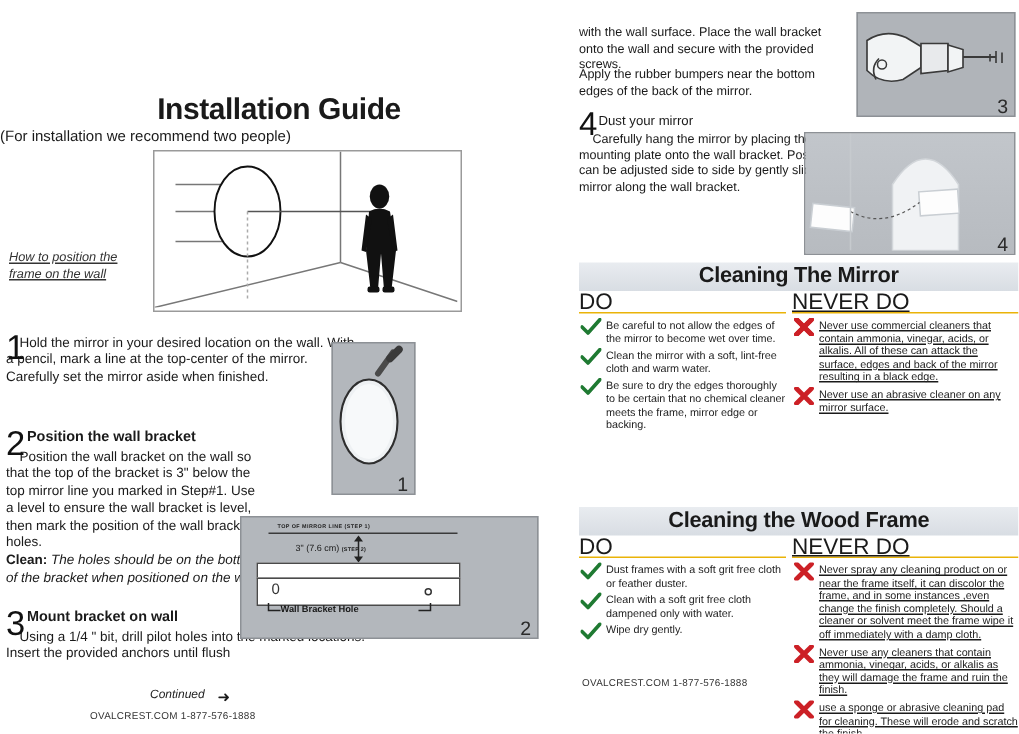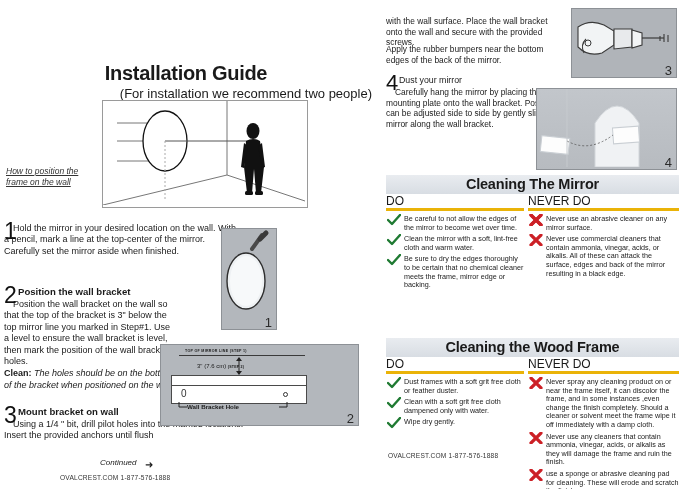--- a/index.html
+++ b/index.html
@@ -17,21 +17,21 @@
   .logo{position:absolute;left:42px;top:6px;width:220px;height:48px;}
   .logo-mark{position:absolute;left:0;top:0;width:46px;height:44px;}
   .logo-word{position:absolute;left:40px;top:6px;font-size:25px;letter-spacing:1.2px;
     font-weight:bold;color:#b5a03a;font-family:"Liberation Sans",sans-serif;}
   .logo-tm{position:absolute;left:196px;top:8px;font-size:7px;color:#b5a03a;}
   .logo-tag{position:absolute;left:56px;top:36px;font-size:5.2px;letter-spacing:1.05px;
     font-weight:bold;color:#8c7a2a;white-space:nowrap;}
 
   .ig-title{position:absolute;left:0;top:62px;width:372px;text-align:center;
     font-size:20px;font-weight:bold;letter-spacing:-0.3px;}
-  .ig-sub{position:absolute;left:0;top:86px;width:372px;text-align:right;font-size:13px;}
+  .ig-sub{position:absolute;left:0;top:86px;width:372px;text-align:left;font-size:10px;}
 
   
   .room{position:absolute;left:102px;top:100px;width:204px;height:106px;
     border:1px solid #9a9a9a;background:#fff;}
   .room svg{display:block;}
   .howto{position:absolute;left:6px;top:166px;width:92px;font-style:italic;
     font-size:8.5px;line-height:11px;color:#333;text-decoration:underline;}
 
   
   .step{position:absolute;width:230px;}
@@ -84,23 +84,23 @@
     background:linear-gradient(180deg,#c2c6cb 0%,#b7bbc0 100%);border:1px solid #8d9196;}
 
   
   .sect{position:absolute;left:0;width:293px;}
   .sect-head{height:19px;background:linear-gradient(180deg,#e9ecf0 0%,#d8dde3 100%);
     text-align:center;}
   .sect-head span{display:block;font-size:14.5px;font-weight:bold;line-height:19px;letter-spacing:-.2px;}
   .cols{position:relative;margin-top:2px;}
   .ccol{position:absolute;top:0;}
   .ccol.left{left:0;width:138px;}
-  .ccol.right{left:142px;width:151px;}
-  .ccol-title{font-size:12px;line-height:11px;padding-bottom:1px;
-    border-bottom:3px solid #eab308;margin-bottom:4px;}
+  .ccol.right{left:142px;width:151px;text-decoration:underline;}
+  .ccol-title{font-size:15px;line-height:11px;padding-bottom:1px;
+    border-bottom:1px solid #eab308;margin-bottom:4px;}
   .item{position:relative;padding-left:18px;margin-bottom:3px;
     font-size:7.2px;line-height:8.6px;color:#222;}
   .mark{position:absolute;left:1px;top:-1px;width:14px;height:12px;}
   .sectA{top:175px;}
   .sectB{top:338px;}
   .foot-right{position:absolute;left:2px;top:452px;font-size:6.6px;letter-spacing:.2px;color:#333;}
 </style>
 </head>
 <body>
 
@@ -255,27 +255,27 @@
           <div class="ccol-title">NEVER DO</div>
           <div class="item">
             <svg class="mark" viewBox="0 0 14 12">
                 <path d="M2 1 L12 11 M12 1 L2 11" stroke="#cc2026" stroke-width="3.2" stroke-linecap="round"></path>
               </svg>
           </div>
           <div class="item">
             <svg class="mark" viewBox="0 0 14 12">
                 <path d="M2 1 L12 11 M12 1 L2 11" stroke="#cc2026" stroke-width="3.2" stroke-linecap="round"></path>
               </svg>
+            <span>Never use commercial cleaners that contain ammonia, vinegar, acids, or alkalis. All of these can attack the surface, edges and back of the mirror resulting in a black edge.</span>
+          </div>
+          <div class="item">
+            <svg class="mark" viewBox="0 0 14 12">
+                <path d="M2 1 L12 11 M12 1 L2 11" stroke="#cc2026" stroke-width="3.2" stroke-linecap="round"></path>
+              </svg>
             <span>Never use an abrasive cleaner on any mirror surface.</span>
-          </div>
-          <div class="item">
-            <svg class="mark" viewBox="0 0 14 12">
-                <path d="M2 1 L12 11 M12 1 L2 11" stroke="#cc2026" stroke-width="3.2" stroke-linecap="round"></path>
-              </svg>
-            <span>Never use commercial cleaners that contain ammonia, vinegar, acids, or alkalis. All of these can attack the surface, edges and back of the mirror resulting in a black edge.</span>
           </div>
         </div>
       </div>
     </div>
 
     <div class="sect sectB">
       <div class="sect-head">
         <span>Cleaning the Wood Frame</span>
       </div>
       <div class="cols" style="height:110px;">

